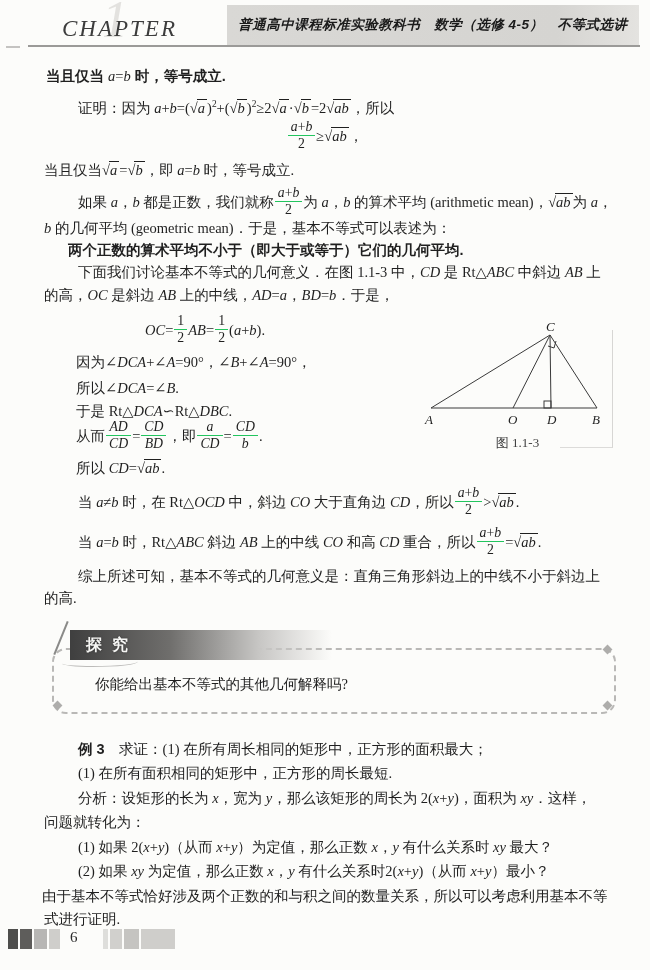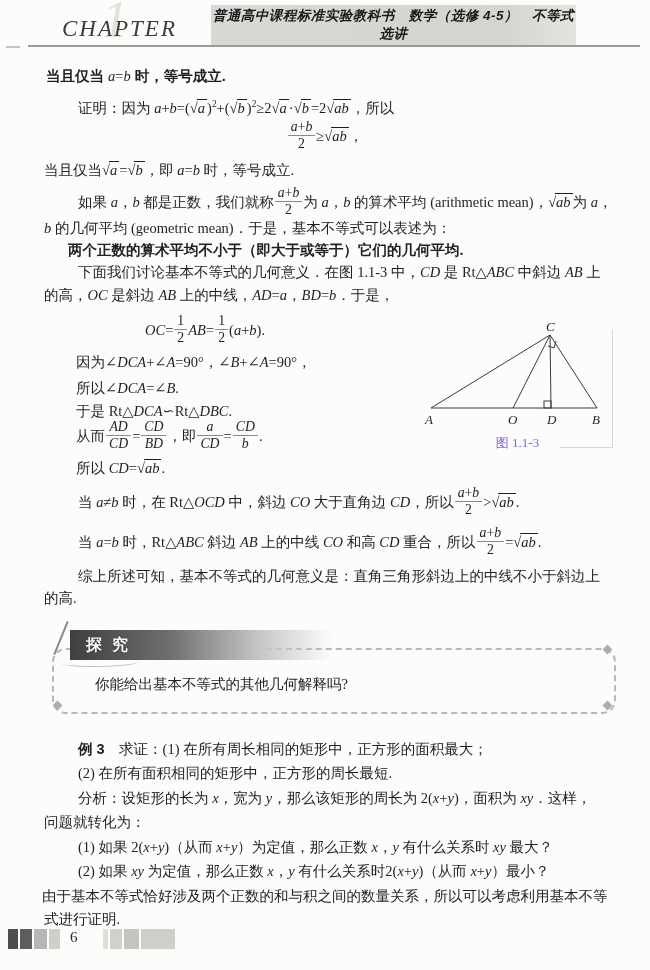--- a/index.html
+++ b/index.html
@@ -1,21 +1,21 @@
 <!DOCTYPE html>
 <html><head>
 <meta charset="utf-8">
 <style>
   html,body{margin:0;padding:0;}
   .page{position:relative;width:650px;height:970px;background:#fcfcfa;overflow:hidden;
         font-family:"Liberation Serif","DejaVu Serif",serif;color:#1f1f1f;}
   
   .hdr-ghost{position:absolute;left:102px;top:-10px;font-size:52px;font-style:italic;color:#e3e2df;font-family:"Liberation Serif",serif;}
   .hdr-chapter{position:absolute;left:62px;top:16px;font-size:23px;font-style:italic;letter-spacing:2px;color:#3c3c3c;}
-  .hdr-band{position:absolute;left:211px;top:5px;width:365px;height:40px;
+  .hdr-band{position:absolute;left:227px;top:5px;width:412px;height:40px;
             background:linear-gradient(90deg,#d9d8d5 0%,#d5d4d1 80%,#e4e3e0 100%);
             display:flex;align-items:center;justify-content:center;text-align:center;}
   .hdr-band span{font-family:"Liberation Sans","DejaVu Sans",sans-serif;font-weight:bold;font-style:italic;
                  font-size:13.5px;color:#1b1b1b;letter-spacing:0.5px;}
   .hdr-rule{position:absolute;left:28px;top:45px;width:612px;height:2px;background:#9b9a98;}
   .hdr-dash{position:absolute;left:6px;top:46px;width:14px;height:2px;background:#c4c3c1;}
   
   .line{position:absolute;font-size:14.5px;line-height:20px;white-space:nowrap;}
   .tall{line-height:36px;}
   .taller{line-height:40px;}
@@ -24,21 +24,21 @@
   sup{font-size:0.65em;}
   .frac{display:inline-block;vertical-align:-0.5em;text-align:center;font-size:0.95em;margin:0 1px;}
   .frac .fn{display:block;line-height:1.15;padding:0 3px;border-bottom:1px solid #22c55e;}
   .frac .fd{display:block;line-height:1.15;padding:0 3px;}
   .sq{white-space:nowrap;}
   .sq .rad{margin-right:-1px;}
   .sq .sv{border-top:1px solid #1f1f1f;padding:0 2px 0 1px;}
   
   .fig{position:absolute;left:420px;top:320px;width:195px;height:134px;}
   .fig svg{display:block;}
-  .fig-caption{position:absolute;left:0;top:114px;width:195px;text-align:center;font-size:13px;color:#8b5cf6;}
+  .fig-caption{position:absolute;left:0;top:114px;width:195px;text-align:center;font-size:13px;color:#404040;}
   .scan-line{position:absolute;left:560px;top:330px;width:52px;height:117px;
              border-right:1px solid #d7d6d4;border-bottom:1px solid #dcdbd9;}
   
   .exp-box{position:absolute;left:52px;top:648px;width:560px;height:62px;
            border:2px dashed #b9b8b6;border-radius:14px;}
   .exp-band{position:absolute;left:70px;top:630px;width:262px;height:30px;
             background:linear-gradient(90deg,#3f3f3f 0%,#6f6e6c 38%,#c7c6c4 72%,rgba(252,252,250,0) 100%);
             z-index:2;display:flex;align-items:center;}
   .exp-band span{font-family:"Liberation Sans","DejaVu Sans",sans-serif;font-weight:bold;
                  font-size:16px;color:#f6f6f4;letter-spacing:10px;padding-left:16px;
@@ -116,21 +116,21 @@
   <div class="exp-band">
     <span>探究</span>
   </div>
   <div class="exp-curve"></div>
   <div class="diamond" style="left:604px;top:646px;"></div>
   <div class="diamond" style="left:604px;top:702px;"></div>
   <div class="diamond" style="left:54px;top:702px;"></div>
   <div class="line" style="left:95px;top:674px;">你能给出基本不等式的其他几何解释吗?</div>
 
   <div class="line" style="left:78px;top:739px;"><span class="bd">例 3</span>　求证：(1) 在所有周长相同的矩形中，正方形的面积最大；</div>
-  <div class="line" style="left:78px;top:763px;">(2) 在所有面积相同的矩形中，正方形的周长最短.</div>
+  <div class="line" style="left:78px;top:763px;">(1) 在所有面积相同的矩形中，正方形的周长最短.</div>
   <div class="line" style="left:78px;top:788px;">分析：设矩形的长为 <span class="m">x</span>，宽为 <span class="m">y</span>，那么该矩形的周长为 2(<span class="m">x</span>+<span class="m">y</span>)，面积为 <span class="m">xy</span>．这样，</div>
   <div class="line" style="left:44px;top:812px;">问题就转化为：</div>
   <div class="line" style="left:78px;top:837px;">(1) 如果 2(<span class="m">x</span>+<span class="m">y</span>)（从而 <span class="m">x</span>+<span class="m">y</span>）为定值，那么正数 <span class="m">x</span>，<span class="m">y</span> 有什么关系时 <span class="m">xy</span> 最大？</div>
   <div class="line" style="left:78px;top:861px;">(2) 如果 <span class="m">xy</span> 为定值，那么正数 <span class="m">x</span>，<span class="m">y</span> 有什么关系时2(<span class="m">x</span>+<span class="m">y</span>)（从而 <span class="m">x</span>+<span class="m">y</span>）最小？</div>
   <div class="line" style="left:42px;top:886px;">由于基本不等式恰好涉及两个正数的和与积之间的数量关系，所以可以考虑利用基本不等</div>
   <div class="line" style="left:44px;top:909px;">式进行证明.</div>
 
   <div class="footer">
       <div class="blk" style="width: 10px; background: rgb(78, 78, 76);"></div>
       <div class="blk" style="width: 12px; background: rgb(94, 93, 91);"></div>

